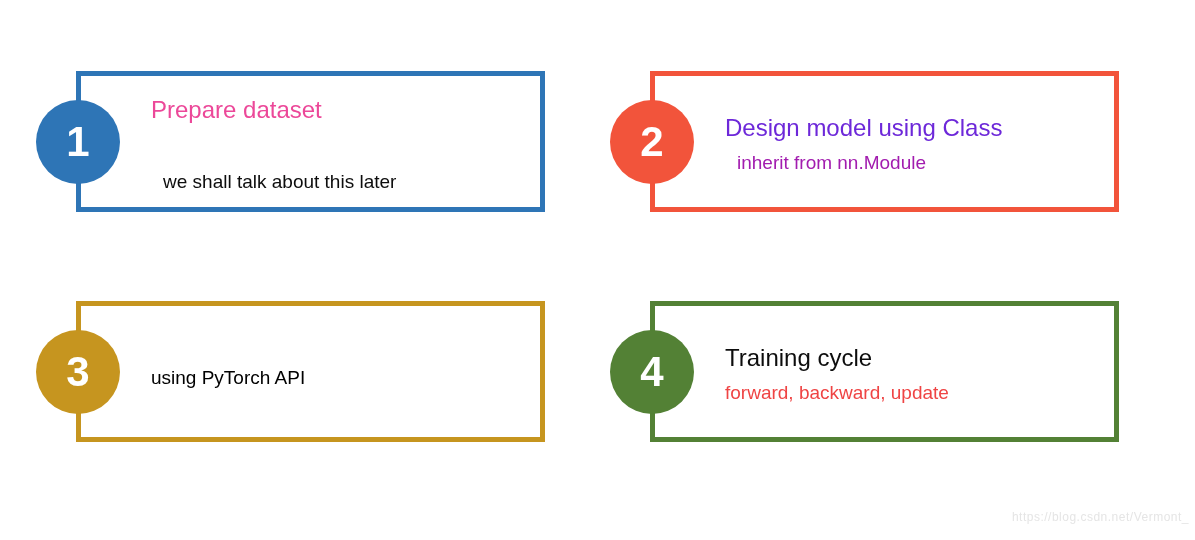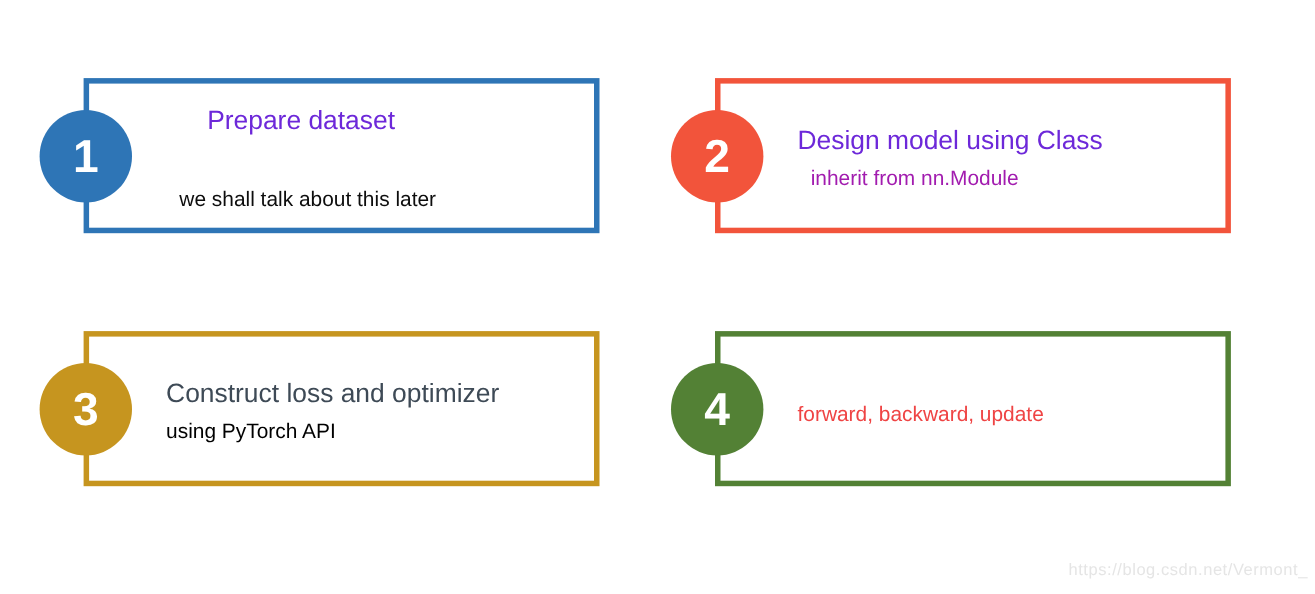--- a/index.html
+++ b/index.html
@@ -58,57 +58,57 @@
     line-height: 1.4;
     margin-top: 7px;
     color: #0d0d0d;
     white-space: nowrap;
   }
   .subtitle.indent { padding-left: 12px; }
   .watermark {
     position: absolute;
     right: 6px;
     top: 510px;
-    font-size: 15px;
+    font-size: 12px;
     letter-spacing: 0.5px;
     color: #e5e5e5;
     user-select: none;
   }
 </style>
 </head>
 <body>
 
 <div class="canvas">
 
   <div class="card card-0" style="border-color: rgb(46, 117, 182);">
     <div class="badge" style="background-color: rgb(46, 117, 182);">1</div>
     <div class="texts">
-      <div class="title" style="color: #6d28d9; text-align: center;">Prepare dataset</div>
+      <div class="title" style="color: #ec4899;">Prepare dataset</div>
       <div class="subtitle indent" style="color: rgb(13, 13, 13); margin-top: 44px;">we shall talk about this later</div>
     </div>
   </div>
 
   <div class="card card-1" style="border-color: rgb(242, 84, 59);">
     <div class="badge" style="background-color: rgb(242, 84, 59);">2</div>
     <div class="texts">
       <div class="title" style="color: #6d28d9;">Design model using Class</div>
       <div class="subtitle indent" style="color: #a21caf;">inherit from nn.Module</div>
     </div>
   </div>
 
   <div class="card card-2" style="border-color: rgb(198, 149, 31);">
     <div class="badge" style="background-color: rgb(198, 149, 31);">3</div>
     <div class="texts">
-      <div class="title" style="color: rgb(62, 74, 86);">Construct loss and optimizer</div>
       <div class="subtitle" style="color: #000000;">using PyTorch API</div>
     </div>
   </div>
 
   <div class="card card-3" style="border-color: rgb(83, 129, 53);">
     <div class="badge" style="background-color: rgb(83, 129, 53);">4</div>
     <div class="texts">
+      <div class="title" style="color: rgb(13, 13, 13);">Training cycle</div>
       <div class="subtitle" style="color: #ef4444;">forward, backward, update</div>
     </div>
   </div>
 
   <div class="watermark" style="color: rgb(229, 229, 229);">https://blog.csdn.net/Vermont_</div>
 
 </div>
 
 </body></html>

